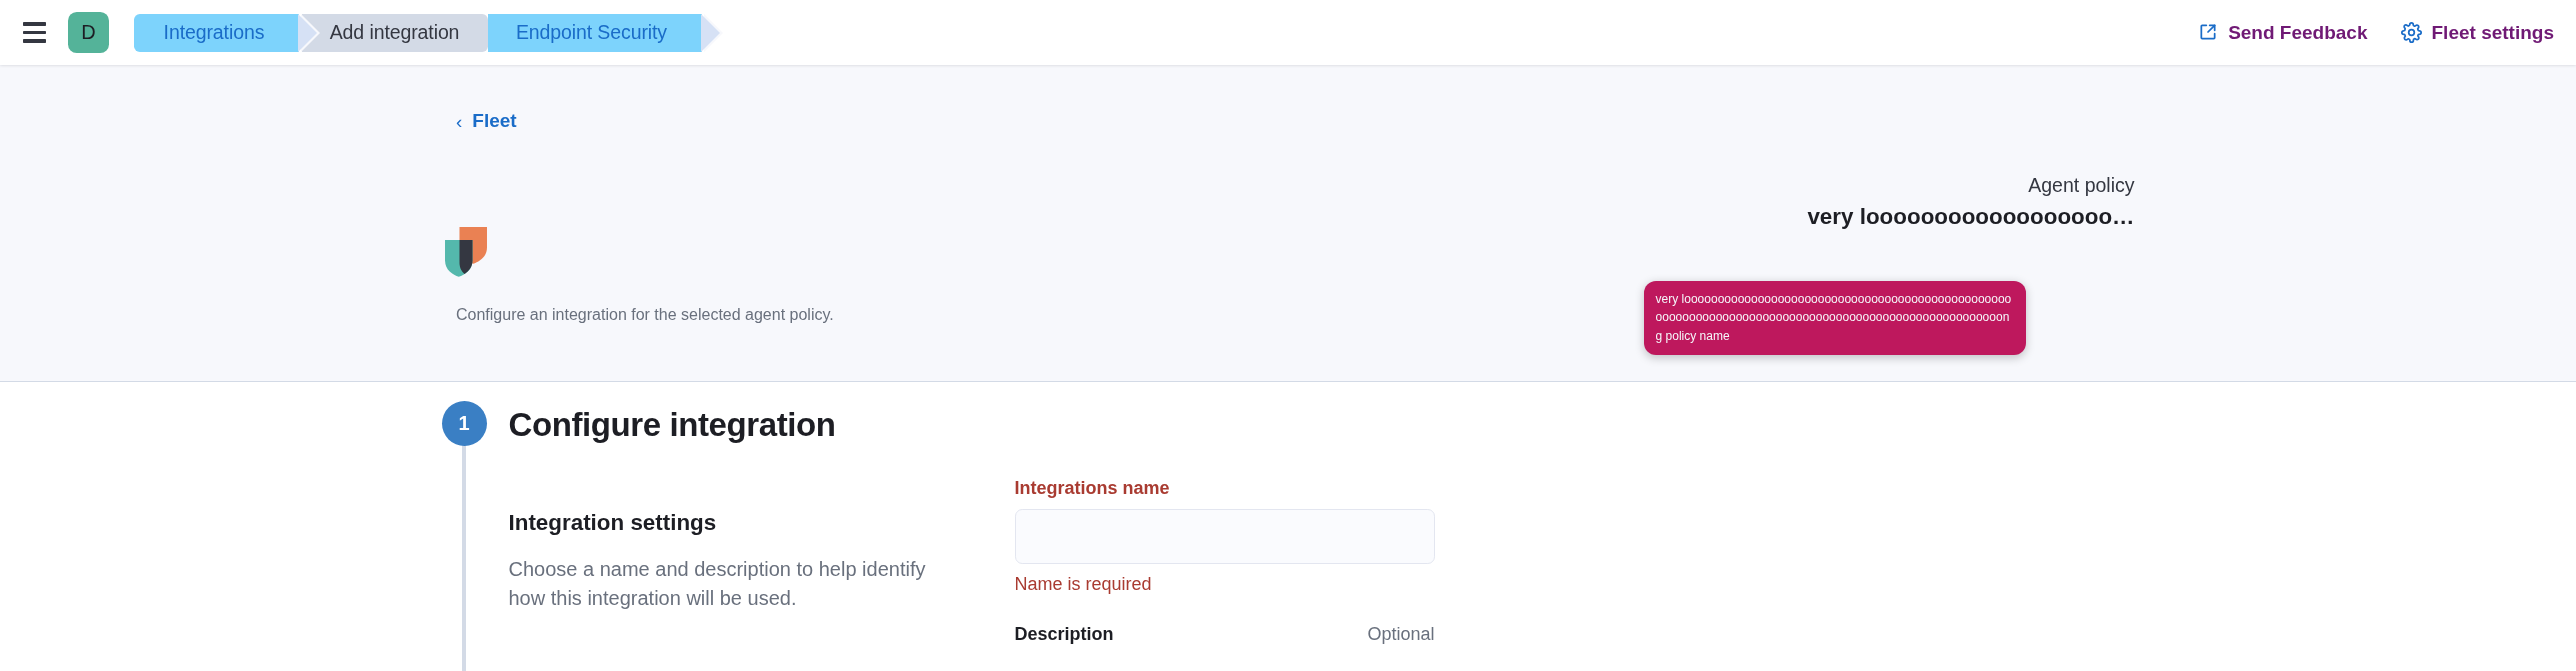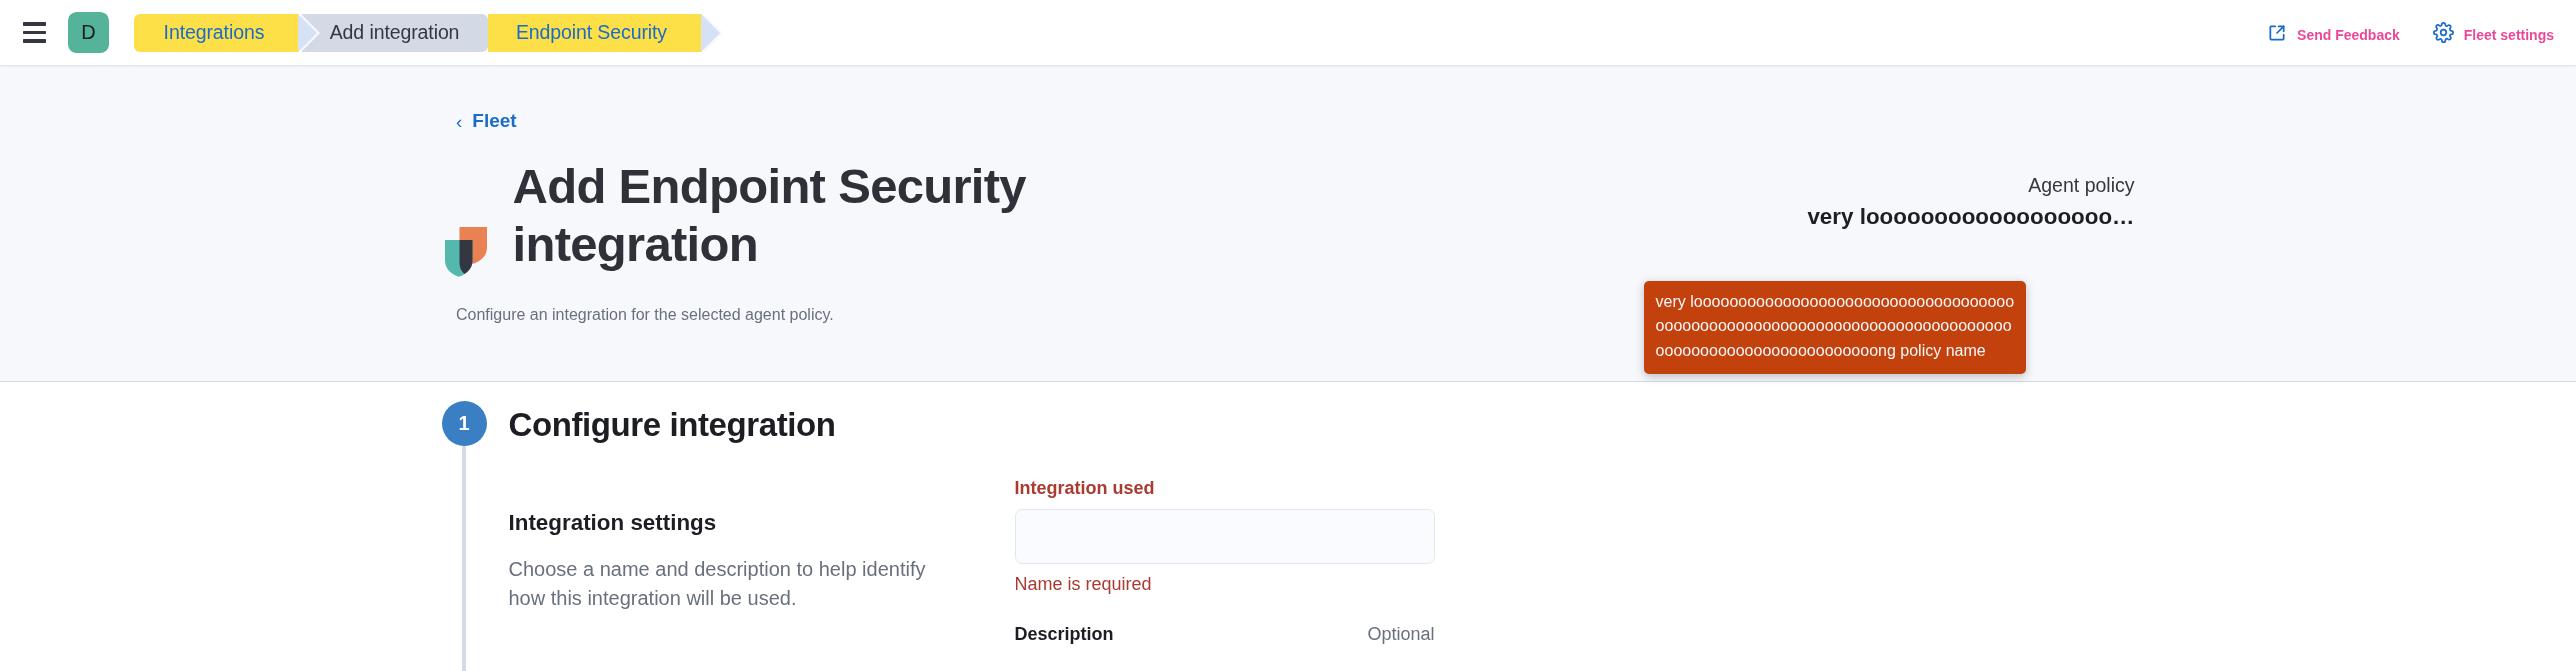--- a/index.html
+++ b/index.html
@@ -74,21 +74,21 @@
   .crumb {
     position: relative;
     height: 38px;
     display: flex;
     align-items: center;
     padding: 0 35px 0 27.5px;
     font-size: 19.5px;
     font-weight: 400;
     letter-spacing: -0.1px;
     cursor: pointer;
-    background: #fde047;
+    background: #7dd3fc;
     color: #1a6cc8;
     margin-right: 2.9px;
   }
   .crumb:first-child {
     border-top-left-radius: 5.8px;
     border-bottom-left-radius: 5.8px;
     padding-left: 30px;
   }
   .crumb::after {
     content: "";
@@ -124,24 +124,24 @@
 
   .header-right {
     margin-left: auto;
     margin-right: 22px;
     display: flex;
     align-items: center;
     gap: 33px;
   }
   .header-link {
     display: flex;
-    align-items: flex-end;
+    align-items: flex-start;
     gap: 10px;
-    color: #ec4899;
-    font-size: 14px;
+    color: #701a75;
+    font-size: 19px;
     font-weight: 700;
     cursor: pointer;
   }
   .header-link svg { display: block; }
 
   
   .hero {
     position: absolute;
     top: 65px; left: 0;
     width: 2576px;
@@ -232,26 +232,26 @@
     color: #69707d;
     line-height: 1.45;
   }
 
   
   .tooltip {
     position: absolute;
     left: 1644px;
     top: 281px;
     width: 382px;
-    background: #c2410c;
+    background: #be185d;
     color: #f5f7fa;
-    font-size: 16px;
+    font-size: 12px;
     line-height: 1.54;
     padding: 8.7px 11.6px 10px 11.6px;
-    border-radius: 5px;
+    border-radius: 12px;
     box-shadow: 0 2.9px 10px rgba(0,0,0,0.22);
     word-break: break-all;
     z-index: 60;
   }
 
   
   .content {
     position: absolute;
     top: 384px; left: 0;
     width: 2576px;
@@ -443,21 +443,20 @@
 
     <div class="hero-main">
       <div class="hero-title-wrap">
         <span class="shield-logo">
           <svg width="48" height="55" viewBox="0 0 66 76">
             <path d="M24 4 h38 v28 c0 14 -11 20 -19 23 -8 -3 -19 -9 -19 -23 z" fill="#ea8153"></path>
             <path d="M4 22 h38 v28 c0 14 -11 20 -19 23 -8 -3 -19 -9 -19 -23 z" fill="#54b8ac"></path>
             <path d="M24 22 h18 v28 c0 9 -5 15 -11 19 -4 -3 -7 -8 -7 -16 z" fill="#343741"></path>
           </svg>
         </span>
-        <h1 class="hero-title">Add Endpoint Security integration</h1>
       </div>
 
       <div class="hero-policy">
         <div class="policy-label">Agent policy</div>
         <div class="policy-value">very loooooooooooooooooo…</div>
       </div>
     </div>
 
     <div class="hero-sub">Configure an integration for the selected agent policy.</div>
   </div>
@@ -477,21 +476,21 @@
     </div>
 
     <div class="step-body">
 
       <div class="settings-col">
         <div class="settings-heading">Integration settings</div>
         <div class="settings-desc">Choose a name and description to help identify how this integration will be used.</div>
       </div>
 
       <div class="form-col">
-        <label class="field-label">Integration used</label>
+        <label class="field-label">Integrations name</label>
         <input class="text-input" type="text" placeholder="" style="">
         <div class="field-error">Name is required</div>
 
         <div class="desc-row">
           <span class="desc-label">Description</span>
           <span class="desc-optional">Optional</span>
         </div>
       </div>
 
     </div>

